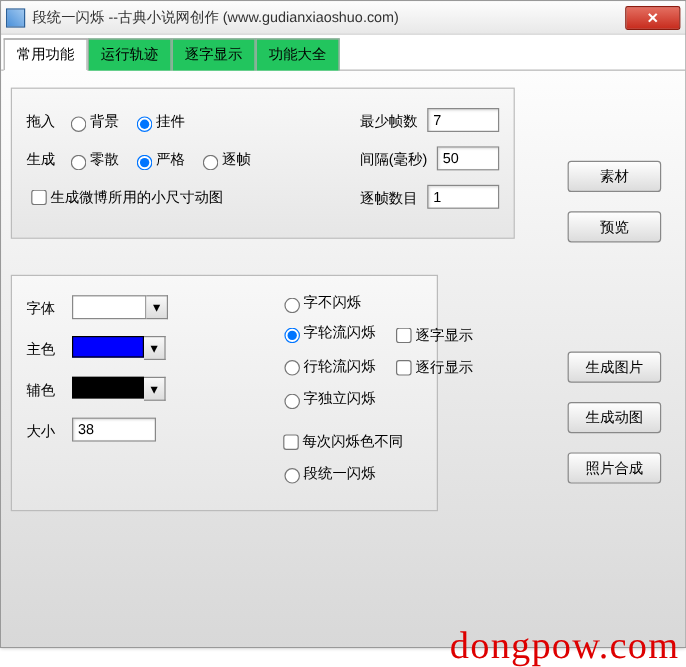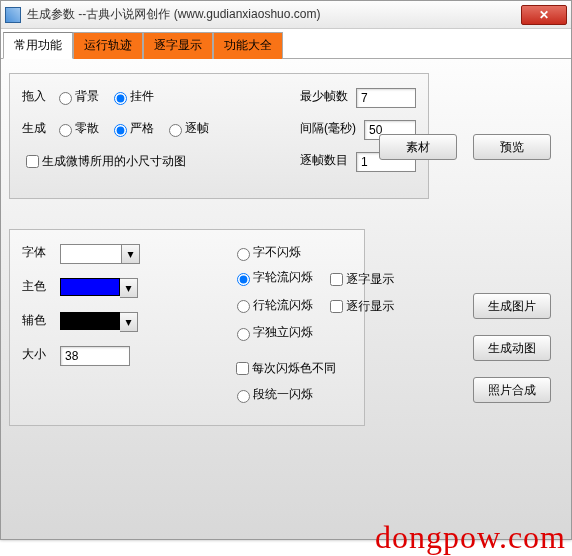--- a/index.html
+++ b/index.html
@@ -3,49 +3,49 @@
 <meta charset="utf-8">
 <style>
 * { box-sizing: border-box; font-family: "Microsoft YaHei", SimSun, sans-serif; font-size: 12px; }
 body { margin: 0; background: #fff; width: 572px; height: 556px; position: relative; }
 .window { width: 572px; border: 1px solid #999; background: linear-gradient(#f5f5f5, #e8e8e8); box-shadow: 0 0 3px rgba(0,0,0,0.3); }
 .titlebar { height: 28px; background: linear-gradient(#fdfdfd, #e8e8e8); display: flex; align-items: center; padding: 0 4px; border-bottom: 1px solid #ccc; }
 .titlebar .icon { width: 16px; height: 16px; background: linear-gradient(45deg,#4a90d9,#a0c8f0); border: 1px solid #2a6099; margin-right: 6px; }
 .titlebar .title { flex: 1; color: #333; }
 .titlebar .close { width: 46px; height: 20px; background: linear-gradient(#e46f61,#c72b1d); border: 1px solid #8b1a0e; border-radius: 2px; color: #fff; display: flex; align-items: center; justify-content: center; font-weight: bold; cursor: pointer; }
 .tabs { display: flex; background: #fff; padding: 2px 2px 0 2px; border-bottom: 1px solid #aaa; }
-.tab { padding: 4px 10px; border: 1px solid #aaa; border-bottom: none; background: #f97316; margin-right: 0px; position: relative; top: 1px; cursor: pointer; }
+.tab { padding: 4px 10px; border: 1px solid #aaa; border-bottom: none; background: #22c55e; margin-right: 0px; position: relative; top: 1px; cursor: pointer; }
 .tab.active { background: #fff; font-weight: normal; border-top: 1px solid #888; top: 1px; z-index: 2; border-bottom: 1px solid #fff; }
 .client { background: linear-gradient(#fdfdfd,#d8d8d8); padding: 8px; min-height: 480px; position: relative; }
 .panel { border: 1px solid #bbb; background: linear-gradient(#f8f8f8,#e6e6e6); padding: 14px 12px; margin: 6px 0 14px 0; position: relative; }
-.row { display: flex; align-items: flex-start; margin-bottom: 10px; min-height: 22px; }
+.row { display: flex; align-items: flex-end; margin-bottom: 10px; min-height: 22px; }
 .lbl { margin-right: 8px; }
 .radio, .check { display: inline-flex; align-items: center; margin-right: 10px; cursor: pointer; }
 .radio input, .check input { margin-right: 3px; }
 .tinput { border: 1px solid #888; background: #fff; height: 20px; padding: 1px 4px; box-shadow: inset 1px 1px 2px rgba(0,0,0,0.15); }
-.sidebtns { position: absolute; right: 20px; top: 75px; display: flex; flex-direction: row; gap: 16px; }
+.sidebtns { position: absolute; right: 20px; top: 75px; display: flex; flex-direction: column; gap: 16px; }
 .sidebtns2 { position: absolute; right: 20px; top: 234px; display: flex; flex-direction: column; gap: 16px; }
 .btn { width: 78px; height: 26px; border: 1px solid #888; background: linear-gradient(#fefefe,#dcdcdc); border-radius: 3px; cursor: pointer; display: flex; align-items: center; justify-content: center; }
 .grid2 { display: grid; grid-template-columns: 200px 240px; gap: 0 10px; align-items: start; }
 .swatch { width: 60px; height: 18px; border: 1px solid #000; display: inline-block; vertical-align: middle; }
 .dd { width: 18px; height: 20px; border: 1px solid #888; background: linear-gradient(#f8f8f8,#ddd); display: inline-flex; align-items: center; justify-content: center; cursor: pointer; border-left: none; }
 .combo { display: inline-flex; align-items: stretch; }
 .combo .box { border: 1px solid #888; background: #fff; width: 62px; height: 20px; display: inline-block; }
 .watermark { position: absolute; right: 6px; bottom: 0px; font-family: "Times New Roman", serif; font-size: 32px; color: #d00; letter-spacing: 1px; pointer-events: none; }
 .col-left .row { margin-bottom: 12px; }
 .rcol .radio, .rcol .check { margin-bottom: 8px; }
 </style>
 </head>
 <body>
 
 <div class="window">
 
   <div class="titlebar">
     <span class="icon"></span>
-    <span class="title">生成参数 --古典小说网创作 (www.gudianxiaoshuo.com)</span>
+    <span class="title">段统一闪烁 --古典小说网创作 (www.gudianxiaoshuo.com)</span>
     <div class="close">✕</div>
   </div>
 
   <div class="tabs">
     <div class="tab active">常用功能</div>
     <div class="tab">运行轨迹</div>
     <div class="tab">逐字显示</div>
     <div class="tab">功能大全</div>
   </div>
 

